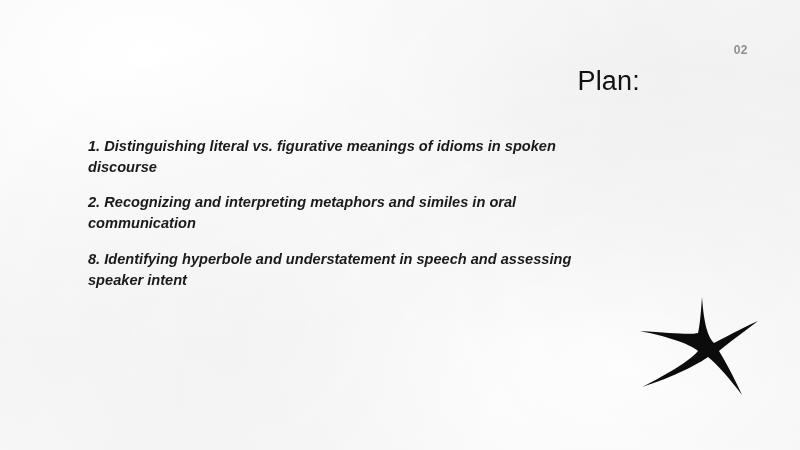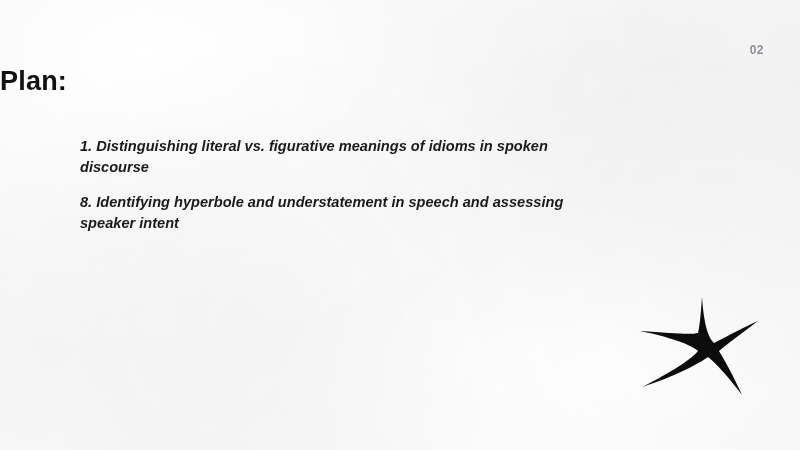--- a/index.html
+++ b/index.html
@@ -31,44 +31,44 @@
     background:
       radial-gradient(circle at 30% 70%, rgba(0,0,0,0.022) 0%, rgba(0,0,0,0) 45%),
       radial-gradient(circle at 65% 25%, rgba(0,0,0,0.018) 0%, rgba(0,0,0,0) 40%),
       radial-gradient(circle at 90% 55%, rgba(0,0,0,0.02) 0%, rgba(0,0,0,0) 38%);
     pointer-events: none;
   }
 
   .page-number {
     position: absolute;
     top: 43px;
-    right: 36px;
+    right: 52px;
     font-size: 12px;
     font-weight: 700;
     color: #8f8f93;
     letter-spacing: 0.5px;
     text-align: right;
   }
 
   .title {
     position: absolute;
     top: 66px;
     left: 0;
     width: 640px;
-    text-align: left;
+    text-align: right;
     font-size: 27px;
-    font-weight: 700;
+    font-weight: 400;
     color: #111111;
     letter-spacing: 0.2px;
   }
 
   .plan-list {
     position: absolute;
     top: 136px;
-    left: 80px;
+    left: 88px;
     width: 510px;
   }
   .plan-item {
     font-size: 14.6px;
     font-weight: 700;
     font-style: italic;
     line-height: 1.42;
     color: #1a1a1a;
     margin-bottom: 15px;
   }
@@ -88,20 +88,21 @@
 <body>
 
 <div class="slide">
 
   <div class="page-number">02</div>
 
   <div class="title">Plan:</div>
 
   <div class="plan-list">
     <div class="plan-item">1. Distinguishing literal vs. figurative meanings of idioms in spoken discourse</div>
+    <div class="plan-item">2. Recognizing and interpreting metaphors and similes in oral communication</div>
     <div class="plan-item">8. Identifying hyperbole and understatement in speech and assessing speaker intent</div>
   </div>
 
   <div class="star-wrap">
     <svg width="140" height="130" viewBox="0 0 140 130">
       <path d="M72 12
                C 74 40, 78 52, 84 58
                C 92 54, 110 44, 128 36
                C 112 48, 96 60, 89 66
                C 94 74, 104 92, 112 110

